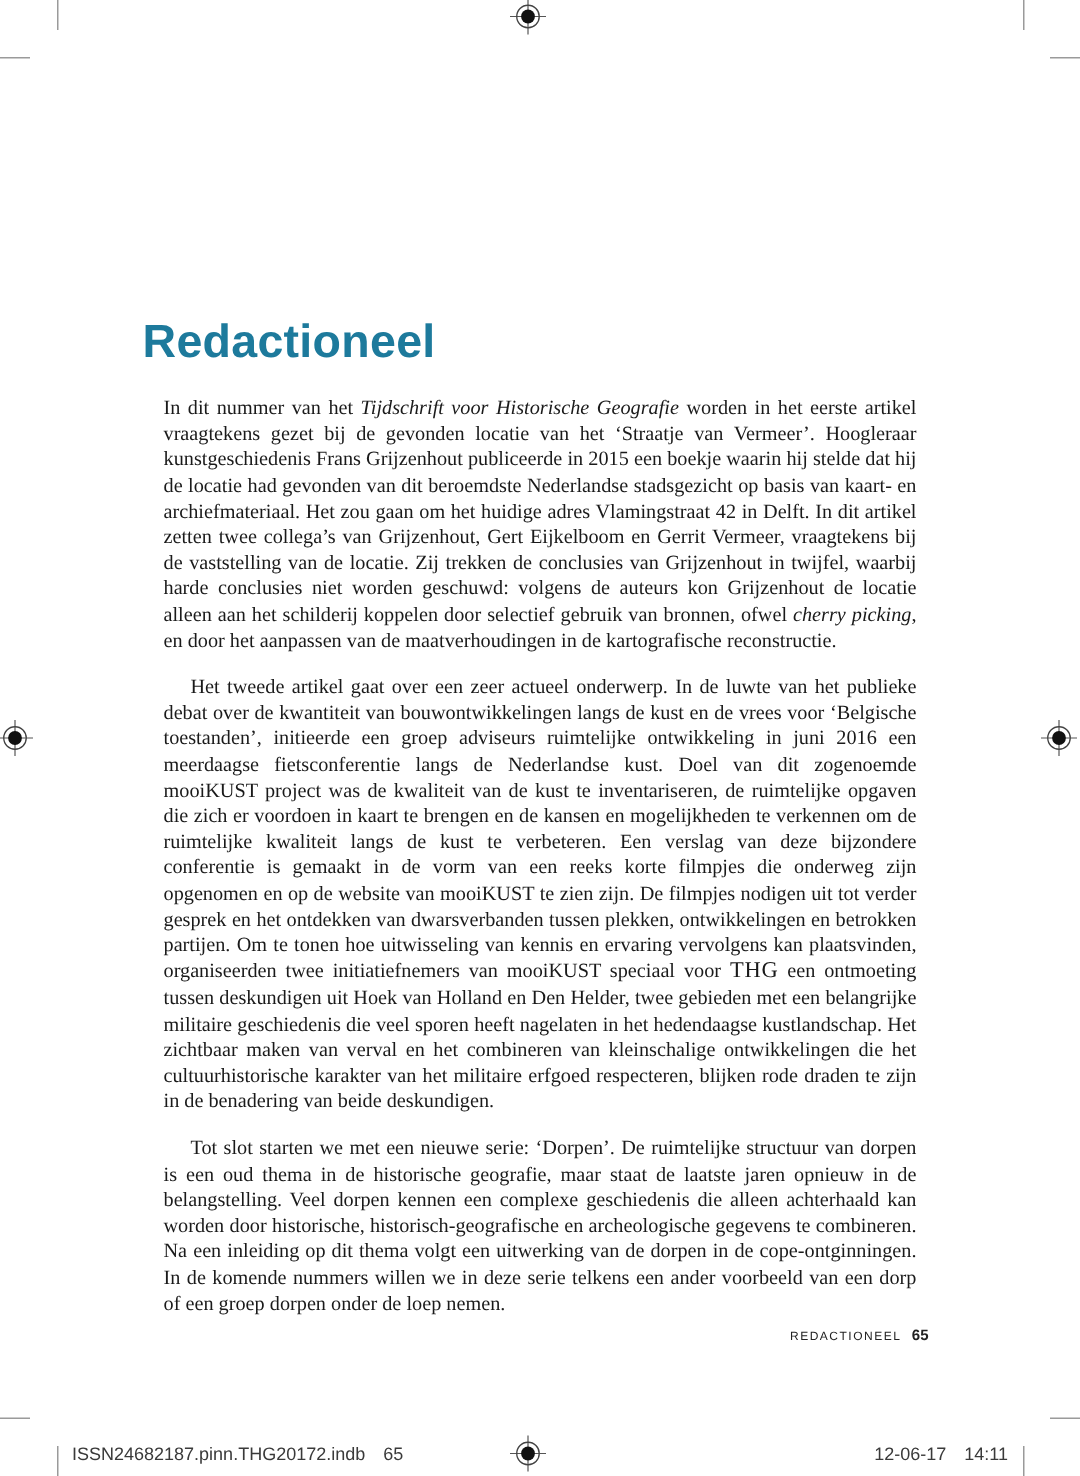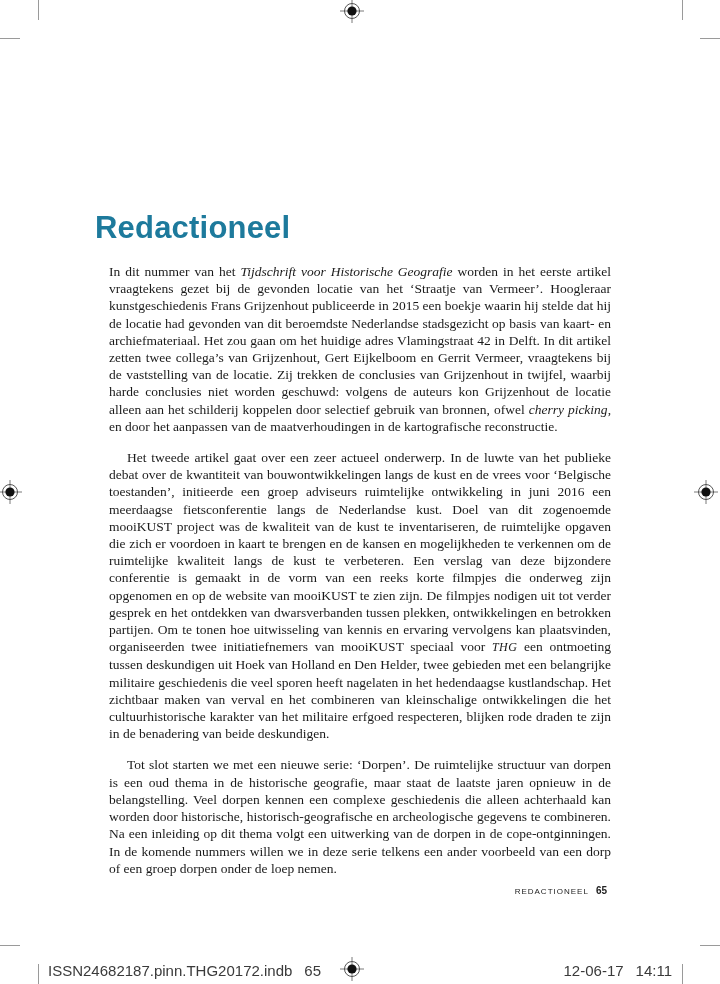--- a/index.html
+++ b/index.html
@@ -37,49 +37,48 @@
     left: 95px; top: 249px;
     width: 530px;
     font-size: 13.5px;
     line-height: 17.2px;
     text-align: justify;
   }
   .article p { margin: 14px; }
   .article p.indent { text-indent: 18px; }
   .article .italic { font-style: italic; }
   .article .smallcaps {
-    font-style: italic;
-    font-size: 12px;
+    font-size: 15px;
     letter-spacing: 0.5px;
   }
 
   
   .running-footer {
     position: absolute;
-    right: 113px; top: 880px;
+    right: 101px; top: 880px;
     font-family: "Liberation Sans", sans-serif;
     color: #222;
     white-space: nowrap;
   }
   .running-footer .section {
     font-size: 8px;
     letter-spacing: 1px;
   }
   .running-footer .pagenum {
     font-size: 10px;
     font-weight: 700;
     margin-left: 7px;
   }
 
   
   .slug {
     position: absolute;
     top: 962px;
     font-family: "Liberation Sans", sans-serif;
-    font-size: 15px;
+    font-size: 12px;
     color: #3a3a3a;
     white-space: nowrap;
   }
   .slug.left { left: 48px; }
   .slug.right { right: 48px; }
   .slug .gap { margin-left: 12px; }
 </style>
 </head>
 <body>
 

